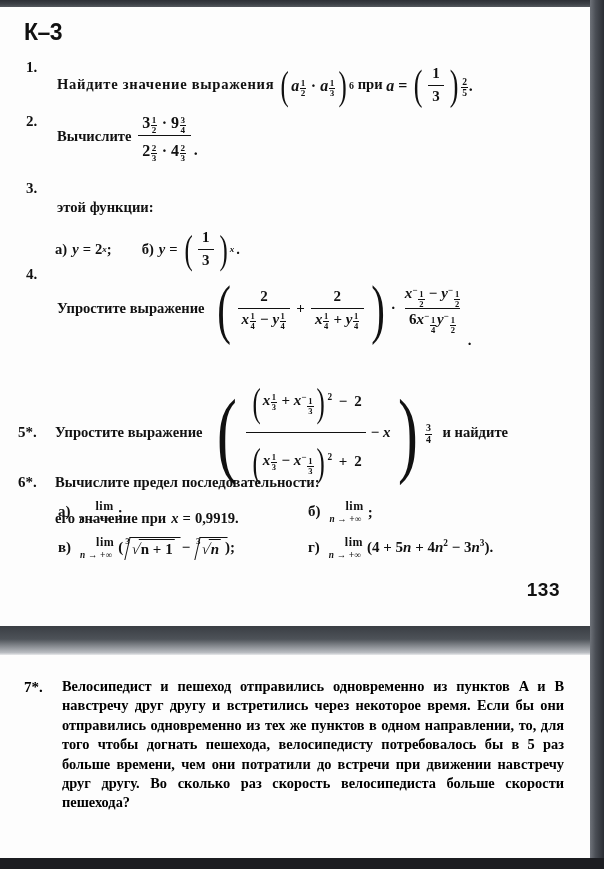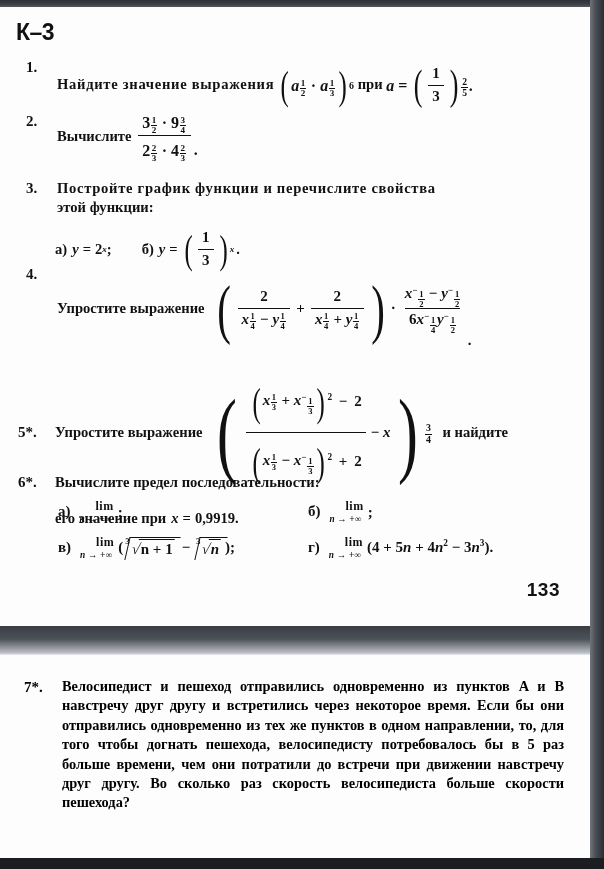--- a/index.html
+++ b/index.html
@@ -55,21 +55,21 @@
     height: 11px;
     background: #1c1d21;
   }
 
   
   .content { position: absolute; left: 0; right: 0; top: 0; color: #111; }
 
   .hdr {
     position: absolute;
     top: 12px;
-    left: 16px;
+    left: 24px;
     right: 20px;
     display: flex;
     align-items: flex-end;
     gap: 68px;
   }
   .hdr-code {
     font-family: "Liberation Sans", "DejaVu Sans", sans-serif;
     font-weight: bold;
     font-size: 23px;
     letter-spacing: -0.5px;
@@ -312,21 +312,21 @@
             </span>
             <span style="align-self:flex-end; padding-bottom:2px;">.</span>
           </span>
         </span>
       </div>
 
       <div class="prob" style="top:172px; left:24px; right:24px; display:block;">
         <div style="display:flex;">
           <span class="num">3.</span>
           <span class="body">
-            <span class="txt sp-wide">Постройте график функции и перечислите свойства</span><br>
+            <br>
             <span class="txt">этой функции:</span>
           </span>
         </div>
         <div style="margin-left:31px; margin-top:5px; display:flex; align-items:center; gap:30px;">
           <span class="row">
             <span style="margin-right:5px;">а)</span>
             <i>y</i>
             <span style="margin:0 4px;">=</span>
             <span>2</span>
               <sup class="exp it">x</sup>

